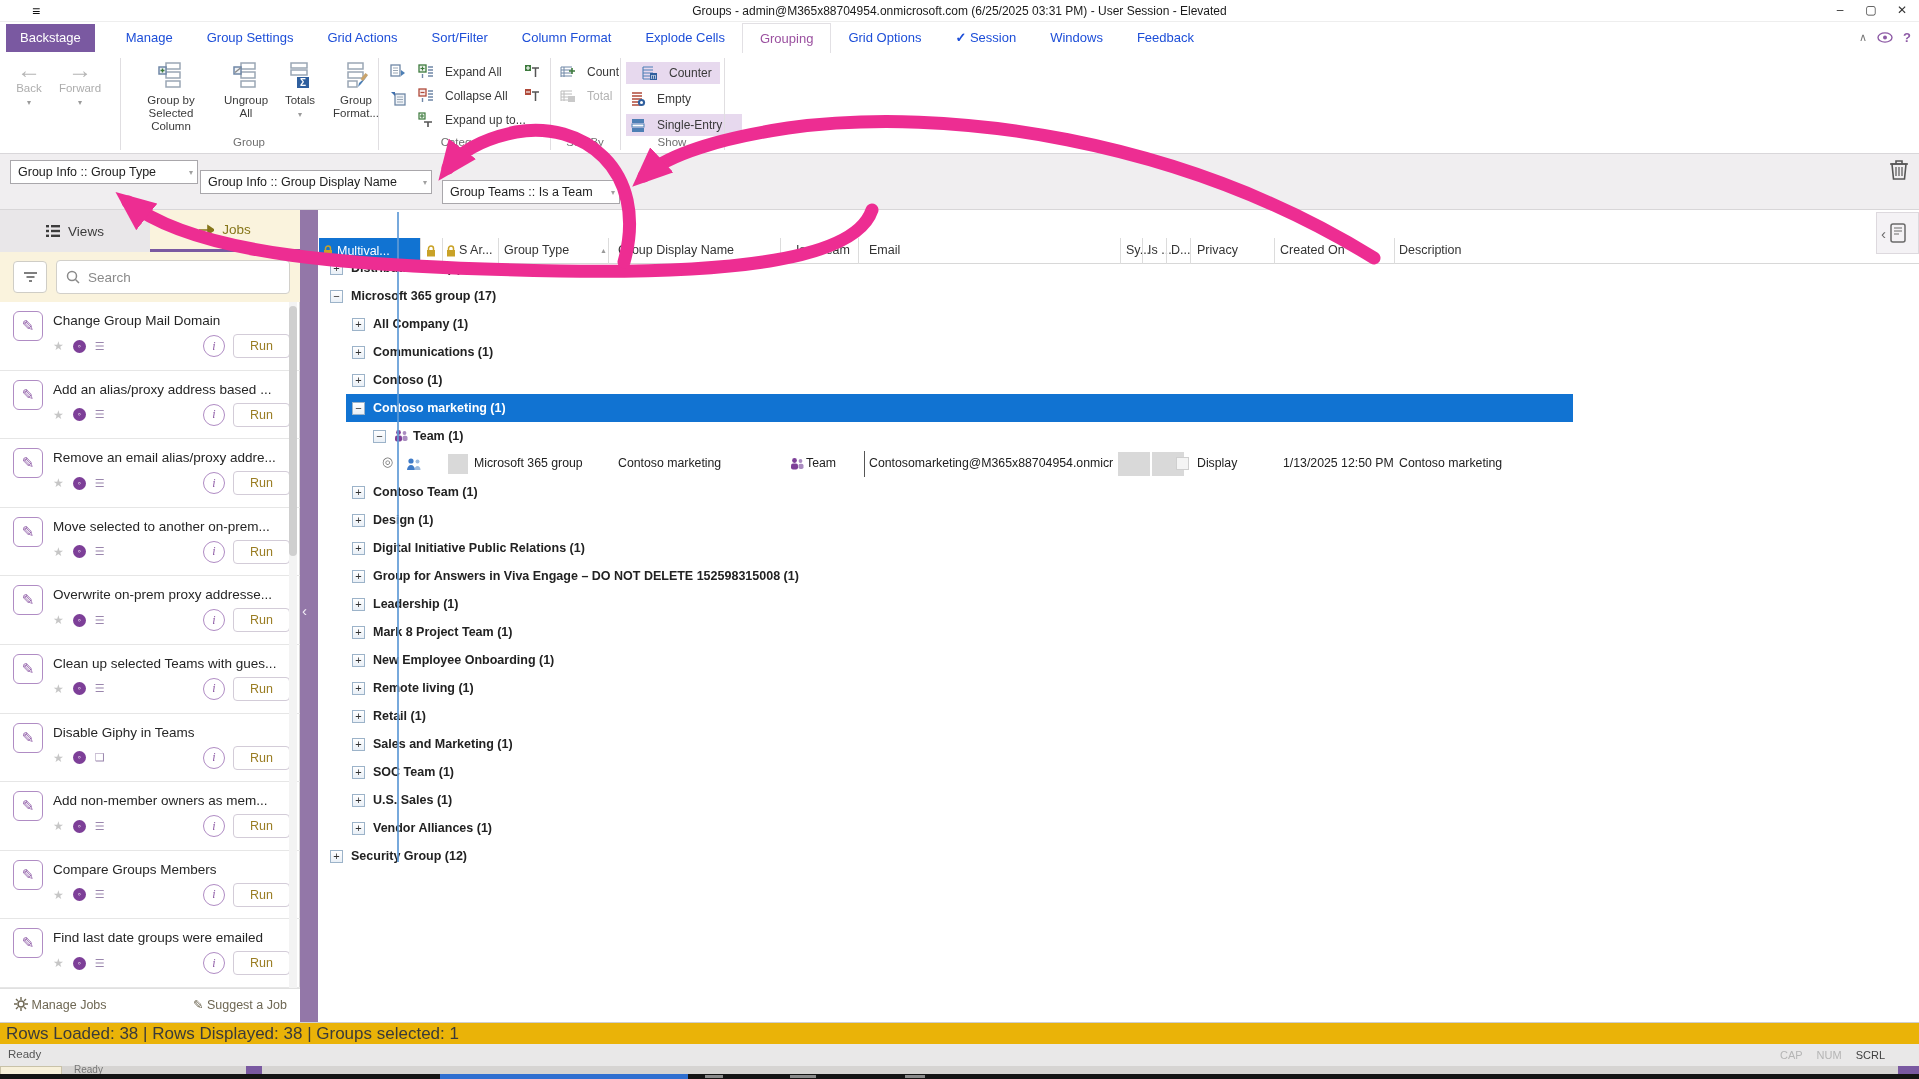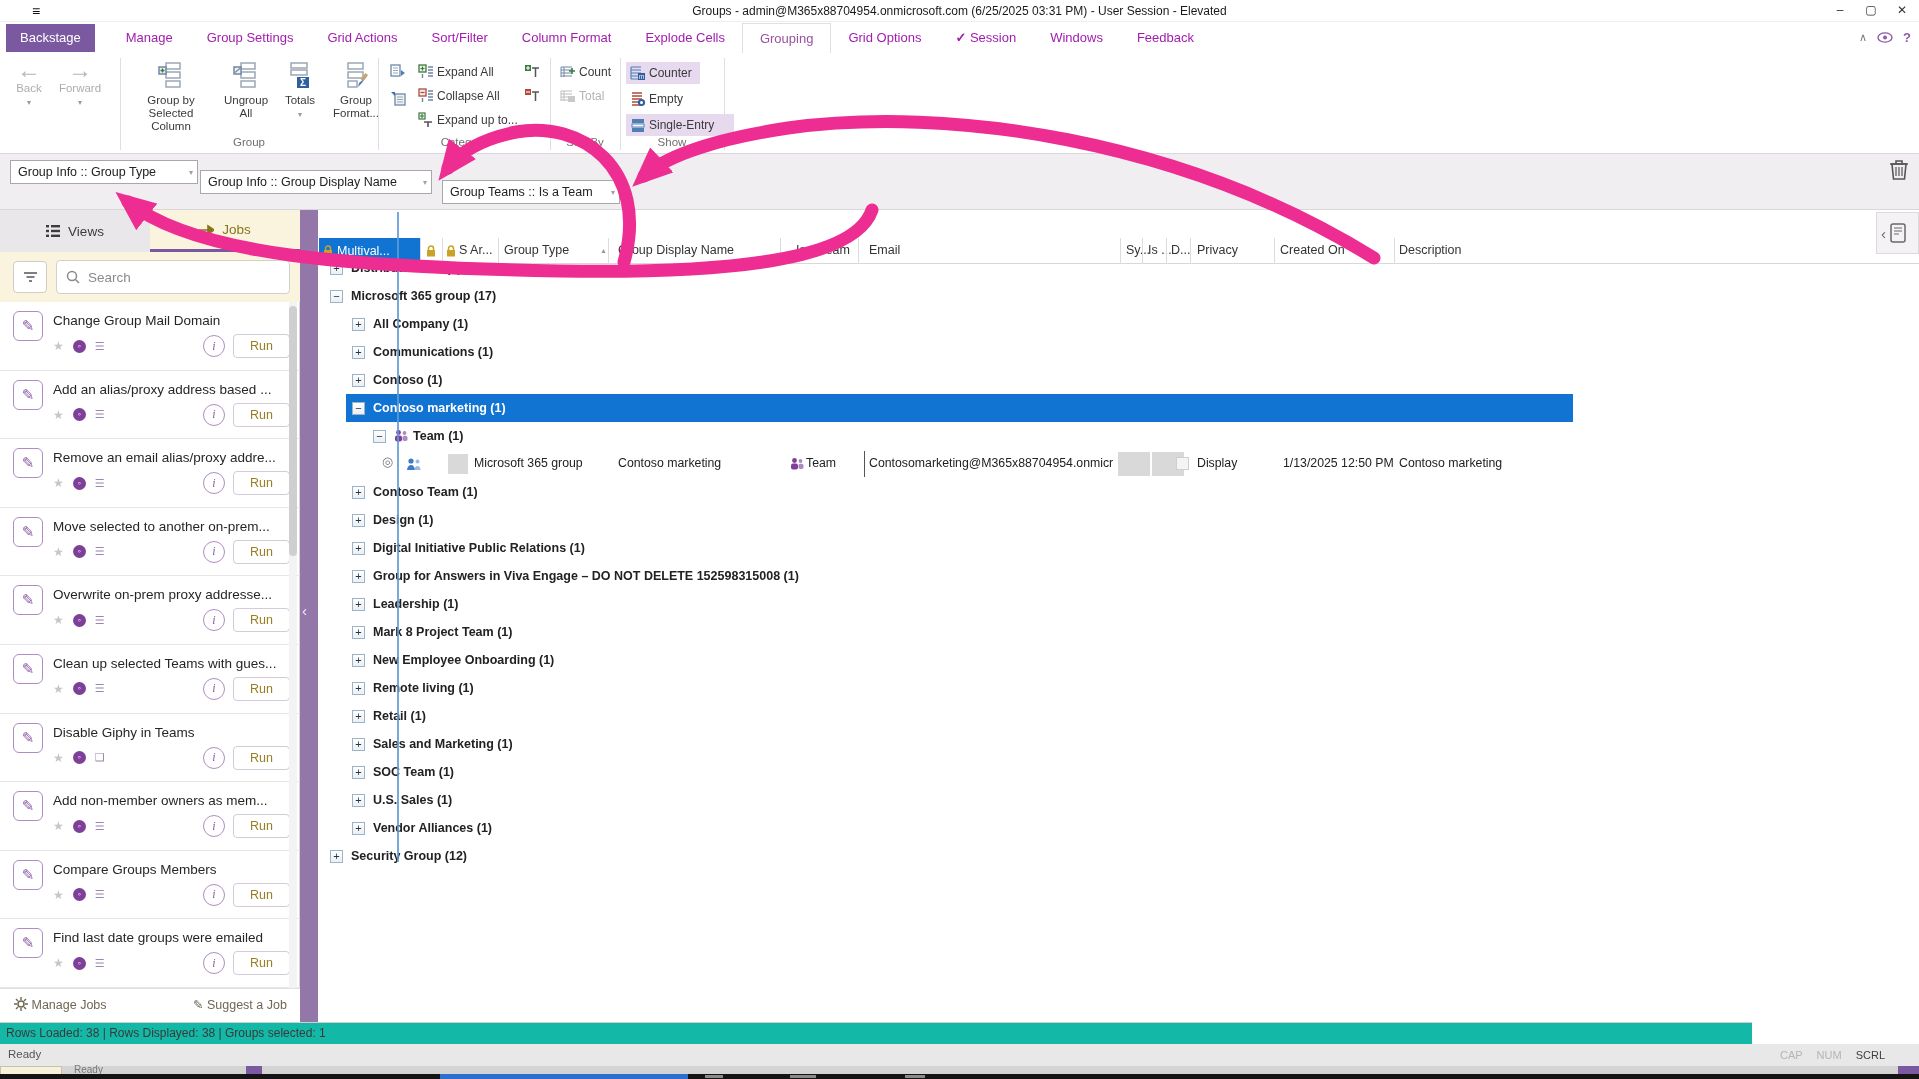--- a/index.html
+++ b/index.html
@@ -6,31 +6,31 @@
 html,body{width:1919px;height:1079px}
 body{position:relative;overflow:hidden;background:#fff;font-family:"Liberation Sans",sans-serif;font-size:12px;color:#222}
 .abs{position:absolute}
 
 .titlebar{position:absolute;left:0;top:0;width:1919px;height:22px;background:#fff;border-bottom:1px solid #eee}
 .titlebar .apptitle{position:absolute;left:0;right:0;top:4px;text-align:center;font-size:12px;color:#1a1a1a}
 .titlebar .appicon{position:absolute;left:32px;top:3px;font-size:14px;color:#111;font-weight:bold}
 .winbtn{position:absolute;top:1px;width:30px;height:19px;text-align:center;font-size:12px;color:#333;line-height:19px}
 
 .tabrow{position:absolute;left:0;top:22px;width:1919px;height:32px;background:#fff;display:flex;align-items:center}
-.rtab{padding:0 17px;height:30px;line-height:30px;font-size:13px;color:#a21caf;white-space:nowrap}
+.rtab{padding:0 17px;height:30px;line-height:30px;font-size:13px;color:#1d4ed8;white-space:nowrap}
 .rtab.backstage{background:#7a59a1;color:#fff;margin-left:6px;margin-right:14px;height:28px;line-height:28px;padding:0 14px}
 .rtab.sel{color:#9b51a0;border:1px solid #e2e0e4;border-bottom:none;background:#fff}
 .tabicons{position:absolute;right:8px;top:8px;display:flex;gap:10px;align-items:center;color:#777}
 
 .ribbon{position:absolute;left:0;top:54px;width:1919px;height:100px;background:#fff;border-bottom:1px solid #d9d7da}
 .rsep{position:absolute;top:4px;width:1px;height:92px;background:#e0dee1}
 .rgrouplabel{position:absolute;top:82px;font-size:11.5px;color:#6f6f6f;text-align:center}
 .bigbtn{position:absolute;top:4px;width:72px;text-align:center;color:#3a3a3a;font-size:11.5px;line-height:13px}
 .bigbtn .bicon{display:block;margin:2px auto 4px auto}
-.smallbtn{position:absolute;display:flex;align-items:center;gap:3px;font-size:12px;color:#3a3a3a;white-space:nowrap}
+.smallbtn{position:absolute;display:flex;align-items:center;gap:11px;font-size:12px;color:#3a3a3a;white-space:nowrap}
 .smallbtn.dis{color:#b3b3b3}
 .navarrow{font-size:24px;color:#b5b5b5;line-height:24px}
 .navlbl{font-size:11.5px;color:#adadad}
 .caret{font-size:8px;color:#9a9a9a}
 .hl{background:#e7d9ee}
 
 .chipband{position:absolute;left:0;top:154px;width:1919px;height:56px;background:#f0eef0;border-bottom:1px solid #d8d6d8}
 .chip{position:absolute;background:#fff;border:1px solid #a9a7ab;font-size:12.5px;color:#222;padding:4px 18px 4px 7px;white-space:nowrap}
 .chip .dd{position:absolute;right:4px;top:7px;font-size:8px;color:#a0a0a0}
 
@@ -75,21 +75,21 @@
 .trow.teams .ticon{display:inline-flex}
 .trow.sel{background:#1173d2;color:#fff;margin-left:28px;width:1227px;padding-left:6px}
 .recrow{position:absolute;left:0;top:240px;width:1601px;height:28px;font-size:12.3px;color:#222}
 .rc{position:absolute;top:6px;white-space:nowrap}
 .grayrect{position:absolute;background:#d9d9d9}
 .chk{position:absolute;top:7px;width:13px;height:13px;border:1px solid #cfcfcf;background:#f4f4f4}
 .vline{position:absolute;left:397px;top:212px;width:2px;height:650px;background:#5f9ad6;opacity:.85}
 
 .rpanel{position:absolute;left:1876px;top:212px;width:43px;height:42px;background:#f4f2f5;border:1px solid #ddd9de;display:flex;align-items:center;gap:3px;padding-left:4px;color:#6a6a6a}
 
-.sbar1{position:absolute;left:0;top:1022px;width:1752px;height:22px;background:#14b8a6;border-top:1px solid #cfcfcf;font-size:12px;color:#3a3a3a;line-height:21px;padding-left:6px}
+.sbar1{position:absolute;left:0;top:1022px;width:1919px;height:22px;background:#eab308;border-top:1px solid #cfcfcf;font-size:17px;color:#3a3a3a;line-height:21px;padding-left:6px}
 .sbar2{position:absolute;left:0;top:1044px;width:1919px;height:22px;background:#e9e8e8;font-size:11.5px;color:#555;line-height:21px;padding-left:8px}
 .keys{position:absolute;right:34px;top:0;display:flex;gap:14px;font-size:11px;line-height:22px}
 .keys .dim{color:#b5b5b5}.keys .on{color:#3f3f3f}
 .ostripA{position:absolute;left:0;top:1066px;width:1919px;height:8px;background:#d6d4d2}
 .ostripB{position:absolute;left:0;top:1074px;width:1919px;height:5px;background:#141414}
 
 .arrows{position:absolute;left:0;top:0;width:1919px;height:1079px;pointer-events:none;z-index:50}
 svg text{font-family:"Liberation Sans",sans-serif}
 </style>
 </head>
@@ -247,21 +247,21 @@
   <div class="smallbtn dis" style="left:560px;top:34px">
     <svg width="16" height="16" viewBox="0 0 16 16">
         <path d="M1 3v10M4 3v10M1 3h11M1 6h11M1 9h11M1 12h11" stroke="#bcbcbc" stroke-width="1"></path>
         <rect x="8" y="8" width="7" height="6" fill="#c9c9c9"></rect>
       </svg>
     <span>Total</span>
   </div>
   <div class="rgrouplabel" style="left:550px;width:70px">Sort By</div>
   <div class="rsep" style="left:620px"></div>
 
-  <div class="smallbtn hl" style="left:626px;top:8px;padding:3px 8px 3px 4px">
+  <div class="smallbtn hl" style="left:626px;top:8px;padding:3px 8px 3px 16px">
     <svg width="16" height="16" viewBox="0 0 16 16">
         <path d="M1 2v12M1 2h10M1 5h10M1 8h10M1 11h10M1 14h10" stroke="#4d7fb5" stroke-width="1.1"></path>
         <rect x="8" y="8" width="7" height="7" fill="#2f5f9e"></rect>
         <text x="11.5" y="14" font-size="6.5" fill="#fff" text-anchor="middle" font-style="italic">m</text>
       </svg>
     <span>Counter</span>
   </div>
   <div class="smallbtn" style="left:626px;top:34px;padding:3px 8px 3px 4px">
     <svg width="16" height="16" viewBox="0 0 16 16">
         <path d="M2 2h10M2 5h10M2 8h10M2 11h10M2 14h10" stroke="#b04a3a" stroke-width="1.4"></path>

